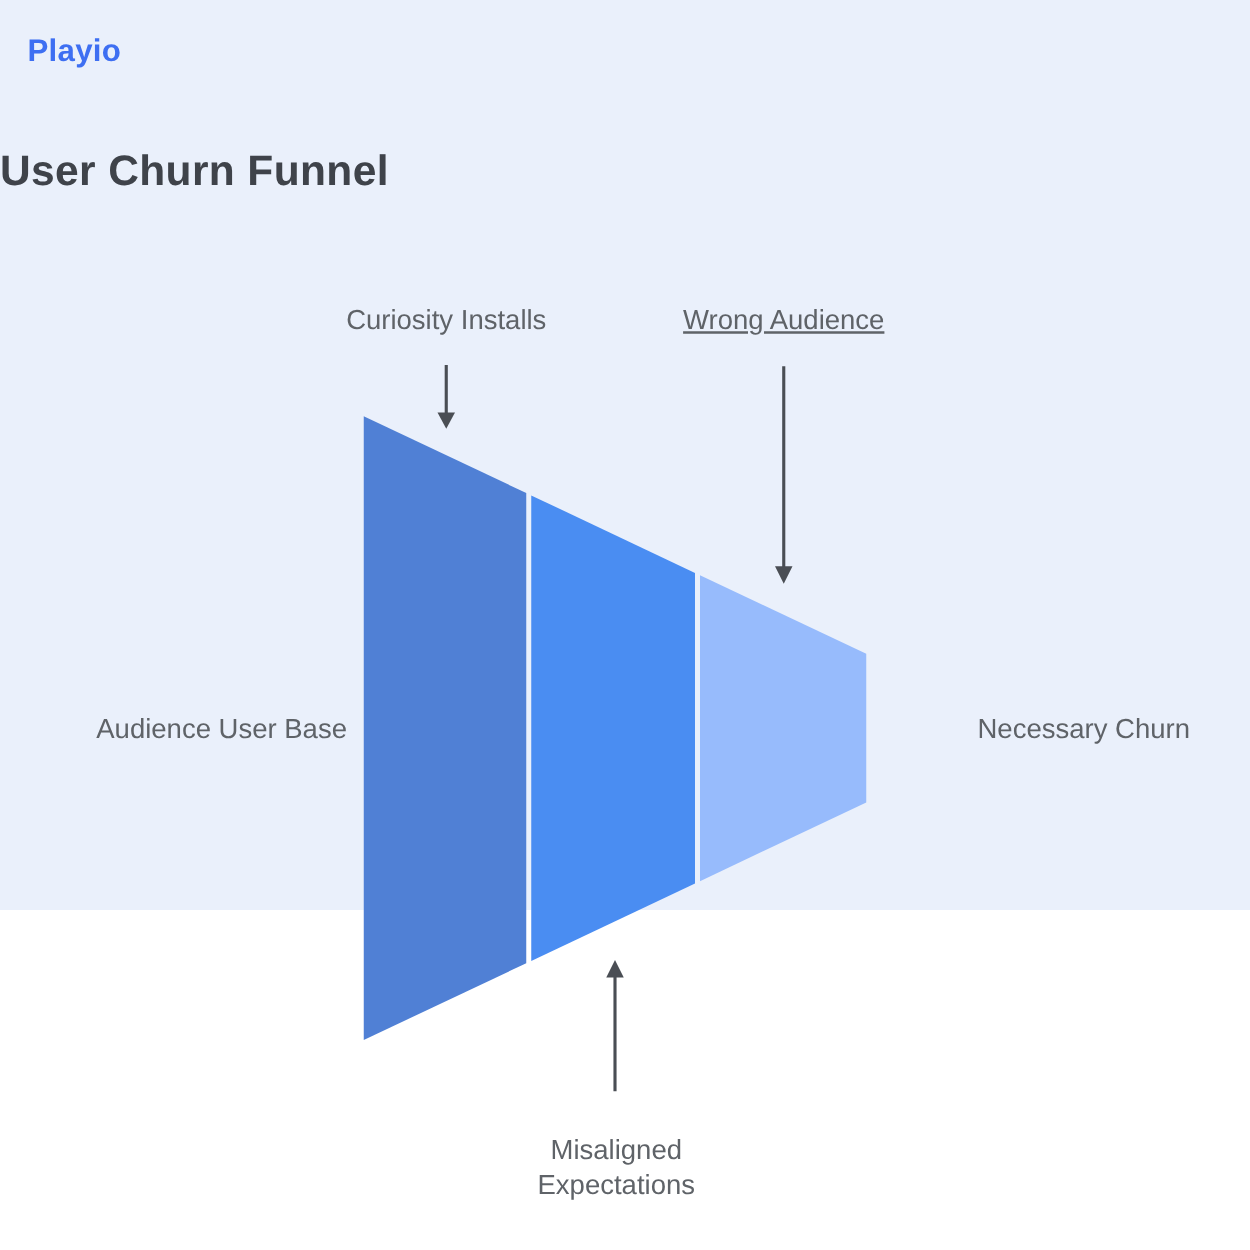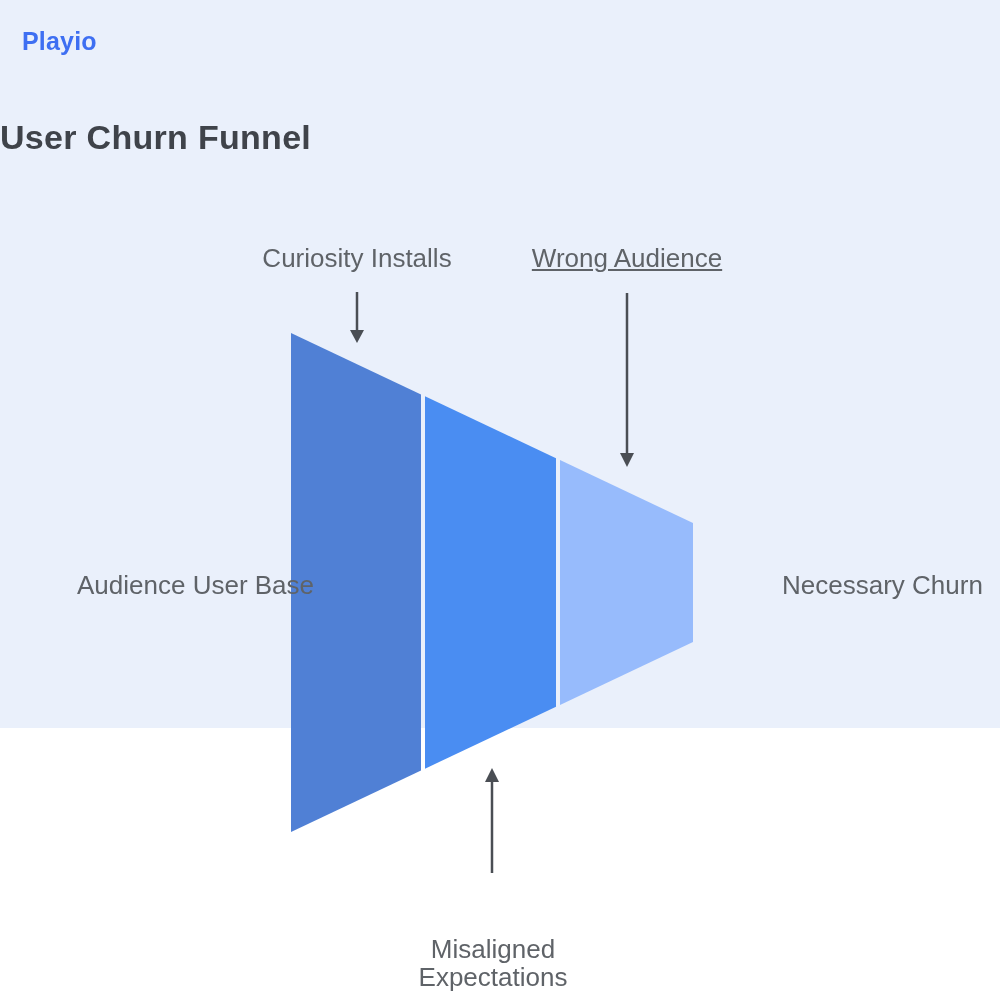--- a/index.html
+++ b/index.html
@@ -29,37 +29,37 @@
     position: absolute;
     top: 118px; left: 0;
     width: 1000px;
     text-align: left;
     font-size: 34px;
     font-weight: bold;
     letter-spacing: 0.3px;
   }
   .anno {
     position: absolute;
-    font-size: 26px;
+    font-size: 22px;
     white-space: nowrap;
   }
   .anno.centered {
     transform: translateX(-50%);
     text-align: center;
   }
   .anno.wrap {
     white-space: normal;
     width: 170px;
     line-height: 28px;
   }
   .lbl-curiosity   { left: 357px; top: 243px; }
   .lbl-wrong       { left: 627px; top: 243px; text-decoration: underline; }
   .lbl-initial     { left: 77px;  top: 570px; }
   .lbl-necessary   { left: 737px; top: 570px; }
-  .lbl-misaligned  { left: 493px; top: 935px; }
+  .lbl-misaligned  { left: 493px; top: 906px; }
 </style>
 </head>
 <body>
 
 <div class="canvas" style="background: rgb(234, 240, 251);">
 
   <svg class="funnel-svg" viewBox="0 0 1000 1000" aria-hidden="true">
 
     <polygon points="291,333 421,394.4 421,770.6 291,832" fill="#5080D5"></polygon>
 

